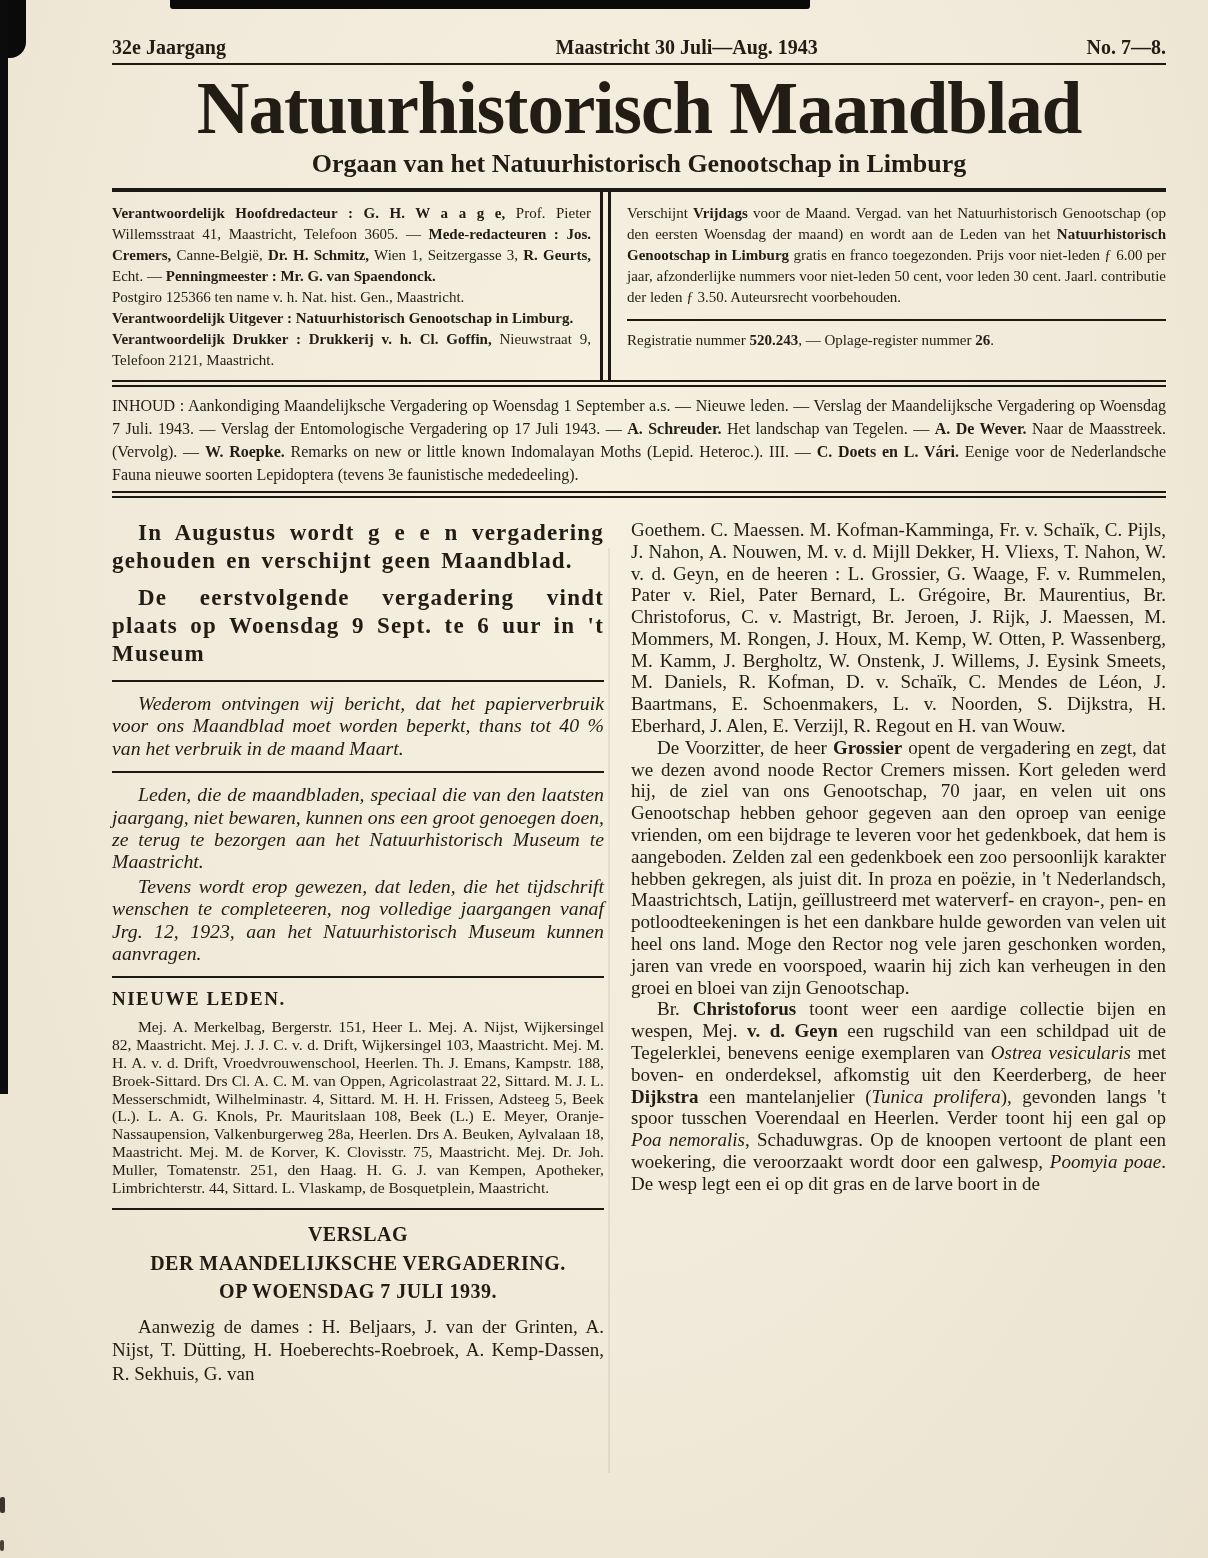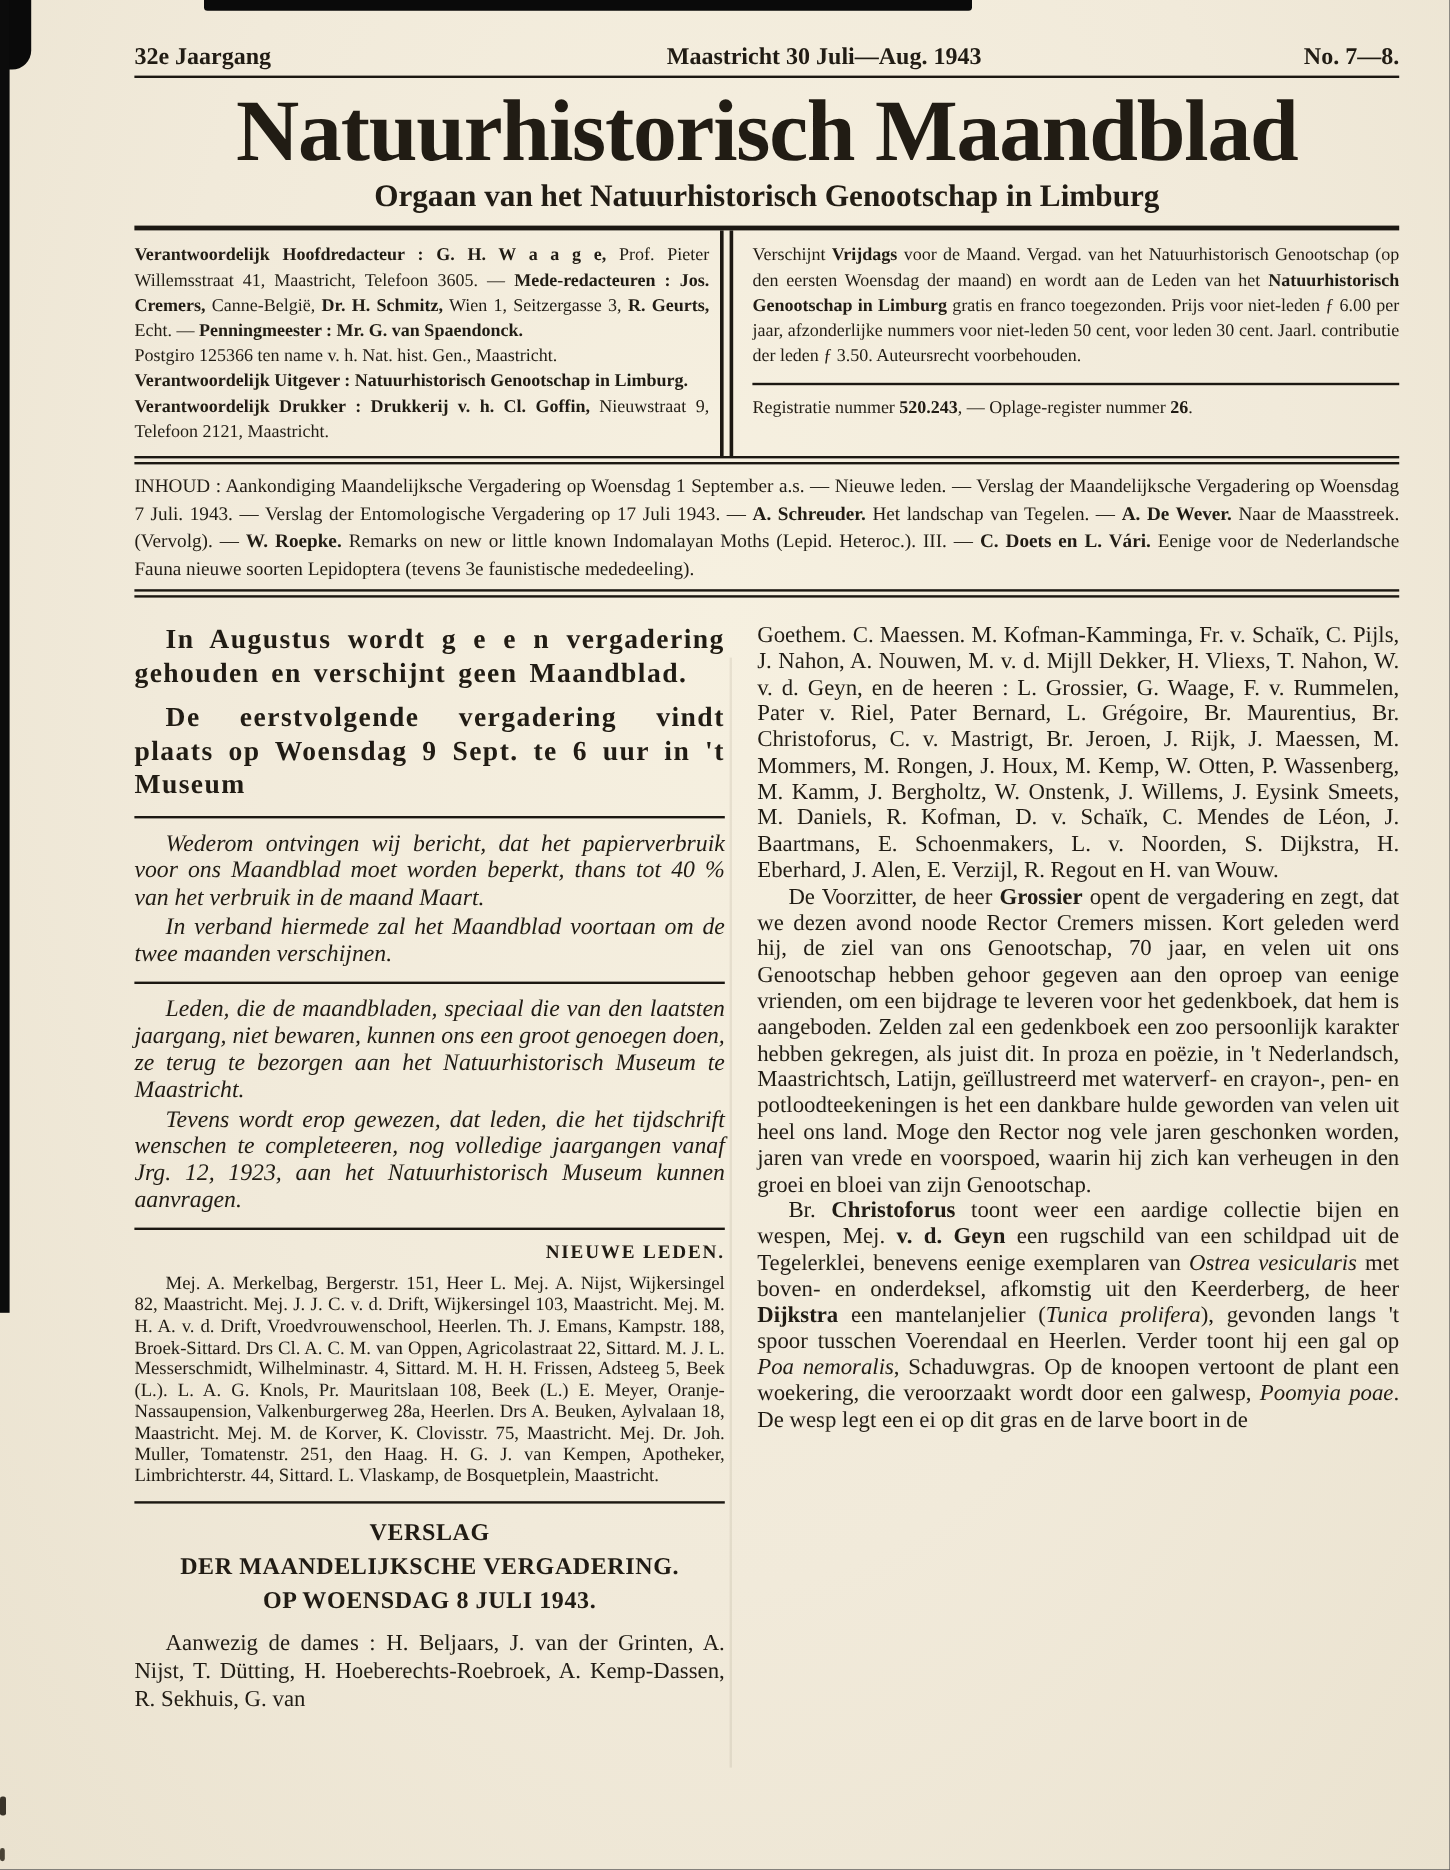--- a/index.html
+++ b/index.html
@@ -44,21 +44,21 @@
   .col-l{width:492px;margin-right:27px;}
   .col-r{flex:1;}
 
   .just{text-align:justify;}
   .body-t{font-size:19px;line-height:21.8px;}
   .ital{font-style:italic;font-size:19.8px;line-height:22.4px;}
   .ind{text-indent:26px;}
   .small-t{font-size:15.6px;line-height:17.8px;}
   .ann{font-weight:bold;font-size:23px;line-height:28px;letter-spacing:1.2px;word-spacing:3px;text-indent:26px;text-align:justify;}
   .colrule{height:2px;background:#1c1812;margin:12px 0 10px;}
-  .chead{text-align:right;font-weight:bold;font-size:16px;letter-spacing:1.5px;margin:10px 0 8px;}
+  .chead{text-align:left;font-weight:bold;font-size:19px;letter-spacing:1.5px;margin:10px 0 8px;}
   .vhead{text-align:center;font-weight:bold;font-size:20px;line-height:28.5px;letter-spacing:0.5px;margin:8px 0 9px;}
 
   .run-b{font-weight:bold;}
   .run-i{font-style:italic;}
 </style>
 </head>
 <body>
 
 <div class="page">
   <div class="scan-top"></div>
@@ -97,32 +97,31 @@
   <div class="rule-double"></div>
   <div class="inhoud"><span>INHOUD : Aankondiging Maandelijksche Vergadering op Woensdag 1 September a.s. — Nieuwe leden. — Verslag der Maandelijksche Vergadering op Woensdag 7 Juli. 1943. — Verslag der Entomologische Vergadering op 17 Juli 1943. — </span><span class="run-b">A. Schreuder.</span><span> Het landschap van Tegelen. — </span><span class="run-b">A. De Wever.</span><span> Naar de Maasstreek. (Vervolg). — </span><span class="run-b">W. Roepke.</span><span> Remarks on new or little known Indomalayan Moths (Lepid. Heteroc.). III. — </span><span class="run-b">C. Doets en L. Vári.</span><span> Eenige voor de Nederlandsche Fauna nieuwe soorten Lepidoptera (tevens 3e faunistische mededeeling).</span></div>
   <div class="rule-double"></div>
 
   <div class="cols">
     <div class="col-l">
       <p class="ann" style="margin:0;">In Augustus wordt g e e n vergadering gehouden en verschijnt geen Maandblad.</p>
       <p class="ann" style="margin:9px 0 0;">De eerstvolgende vergadering vindt plaats op Woensdag 9 Sept. te 6 uur in 't Museum</p>
       <div class="colrule"></div>
       <p class="ital just ind" style="margin:0;">Wederom ontvingen wij bericht, dat het papierverbruik voor ons Maandblad moet worden beperkt, thans tot 40 % van het verbruik in de maand Maart.</p>
-      <p class="ital just ind" style="margin:2px 0 0;">In verband hiermede zal het Maandblad voortaan om de twee maanden verschijnen.</p>
       <div class="colrule"></div>
       <p class="ital just ind" style="margin:0;">Leden, die de maandbladen, speciaal die van den laatsten jaargang, niet bewaren, kunnen ons een groot genoegen doen, ze terug te bezorgen aan het Natuurhistorisch Museum te Maastricht.</p>
       <p class="ital just ind" style="margin:2px 0 0;">Tevens wordt erop gewezen, dat leden, die het tijdschrift wenschen te completeeren, nog volledige jaargangen vanaf Jrg. 12, 1923, aan het Natuurhistorisch Museum kunnen aanvragen.</p>
       <div class="colrule"></div>
       <h2 class="chead">NIEUWE LEDEN.</h2>
       <p class="small-t just ind" style="margin:0;">Mej. A. Merkelbag, Bergerstr. 151, Heer L. Mej. A. Nijst, Wijkersingel 82, Maastricht. Mej. J. J. C. v. d. Drift, Wijkersingel 103, Maastricht. Mej. M. H. A. v. d. Drift, Vroedvrouwenschool, Heerlen. Th. J. Emans, Kampstr. 188, Broek-Sittard. Drs Cl. A. C. M. van Oppen, Agricolastraat 22, Sittard. M. J. L. Messerschmidt, Wilhelminastr. 4, Sittard. M. H. H. Frissen, Adsteeg 5, Beek (L.). L. A. G. Knols, Pr. Mauritslaan 108, Beek (L.) E. Meyer, Oranje-Nassaupension, Valkenburgerweg 28a, Heerlen. Drs A. Beuken, Aylvalaan 18, Maastricht. Mej. M. de Korver, K. Clovisstr. 75, Maastricht. Mej. Dr. Joh. Muller, Tomatenstr. 251, den Haag. H. G. J. van Kempen, Apotheker, Limbrichterstr. 44, Sittard. L. Vlaskamp, de Bosquetplein, Maastricht.</p>
       <div class="colrule"></div>
       <h2 class="vhead" style="margin-bottom:0;">
         <span style="display:block;">VERSLAG</span>
         <span style="display:block;">DER MAANDELIJKSCHE VERGADERING.</span>
-        <span style="display:block;">OP WOENSDAG 8 JULI 1943.</span>
+        <span style="display:block;">OP WOENSDAG 7 JULI 1939.</span>
       </h2>
       <p class="body-t just ind" style="margin:9px 0 0;line-height:23.5px;">Aanwezig de dames : H. Beljaars, J. van der Grinten, A. Nijst, T. Dütting, H. Hoeberechts-Roebroek, A. Kemp-Dassen, R. Sekhuis, G. van</p>
     </div>
 
     <div class="col-r">
       <p class="body-t just" style="margin:0;">Goethem. C. Maessen. M. Kofman-Kamminga, Fr. v. Schaïk, C. Pijls, J. Nahon, A. Nouwen, M. v. d. Mijll Dekker, H. Vliexs, T. Nahon, W. v. d. Geyn, en de heeren : L. Grossier, G. Waage, F. v. Rummelen, Pater v. Riel, Pater Bernard, L. Grégoire, Br. Maurentius, Br. Christoforus, C. v. Mastrigt, Br. Jeroen, J. Rijk, J. Maessen, M. Mommers, M. Rongen, J. Houx, M. Kemp, W. Otten, P. Wassenberg, M. Kamm, J. Bergholtz, W. Onstenk, J. Willems, J. Eysink Smeets, M. Daniels, R. Kofman, D. v. Schaïk, C. Mendes de Léon, J. Baartmans, E. Schoenmakers, L. v. Noorden, S. Dijkstra, H. Eberhard, J. Alen, E. Verzijl, R. Regout en H. van Wouw.</p>
       <p class="body-t just ind" style="margin:0;"><span>De Voorzitter, de heer </span><span class="run-b">Grossier</span><span> opent de vergadering en zegt, dat we dezen avond noode Rector Cremers missen. Kort geleden werd hij, de ziel van ons Genootschap, 70 jaar, en velen uit ons Genootschap hebben gehoor gegeven aan den oproep van eenige vrienden, om een bijdrage te leveren voor het gedenkboek, dat hem is aangeboden. Zelden zal een gedenkboek een zoo persoonlijk karakter hebben gekregen, als juist dit. In proza en poëzie, in 't Nederlandsch, Maastrichtsch, Latijn, geïllustreerd met waterverf- en crayon-, pen- en potloodteekeningen is het een dankbare hulde geworden van velen uit heel ons land. Moge den Rector nog vele jaren geschonken worden, jaren van vrede en voorspoed, waarin hij zich kan verheugen in den groei en bloei van zijn Genootschap.</span></p>
       <p class="body-t just ind" style="margin:0;"><span>Br. </span><span class="run-b">Christoforus</span><span> toont weer een aardige collectie bijen en wespen, Mej. </span><span class="run-b">v. d. Geyn</span><span> een rugschild van een schildpad uit de Tegelerklei, benevens eenige exemplaren van </span><span class="run-i">Ostrea vesicularis</span><span> met boven- en onderdeksel, afkomstig uit den Keerderberg, de heer </span><span class="run-b">Dijkstra</span><span> een mantelanjelier (</span><span class="run-i">Tunica prolifera</span><span>), gevonden langs 't spoor tusschen Voerendaal en Heerlen. Verder toont hij een gal op </span><span class="run-i">Poa nemoralis</span><span>, Schaduwgras. Op de knoopen vertoont de plant een woekering, die veroorzaakt wordt door een galwesp, </span><span class="run-i">Poomyia poae</span><span>. De wesp legt een ei op dit gras en de larve boort in de</span></p>
     </div>
   </div>

